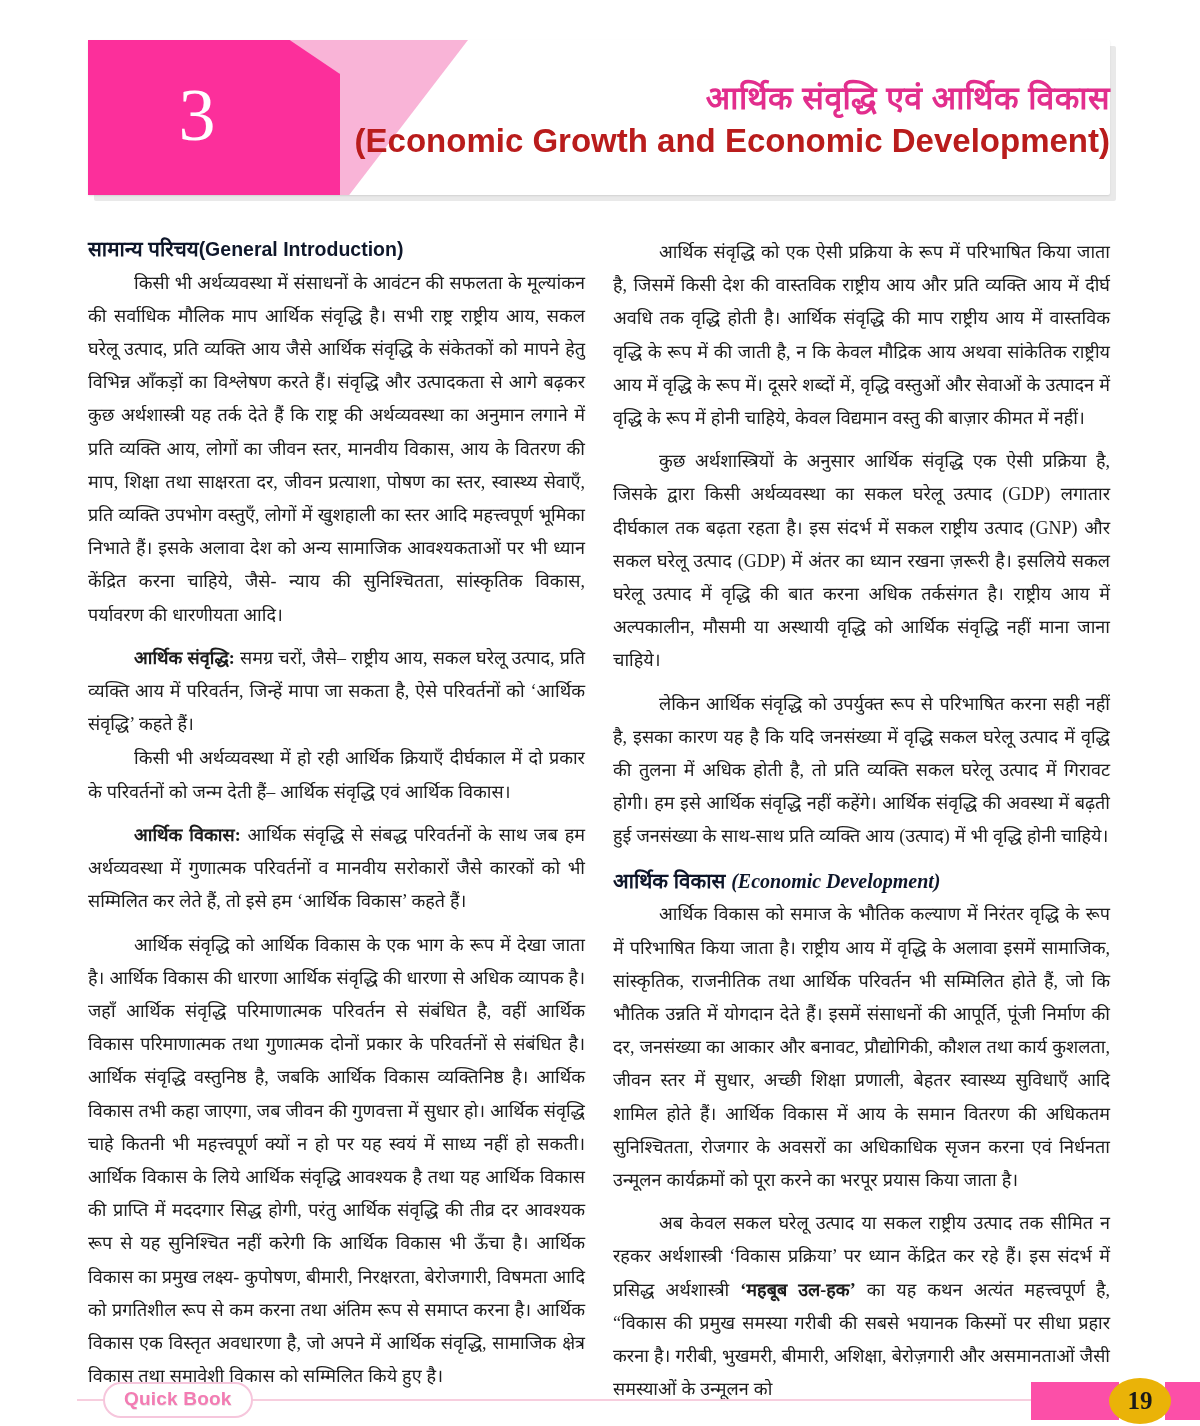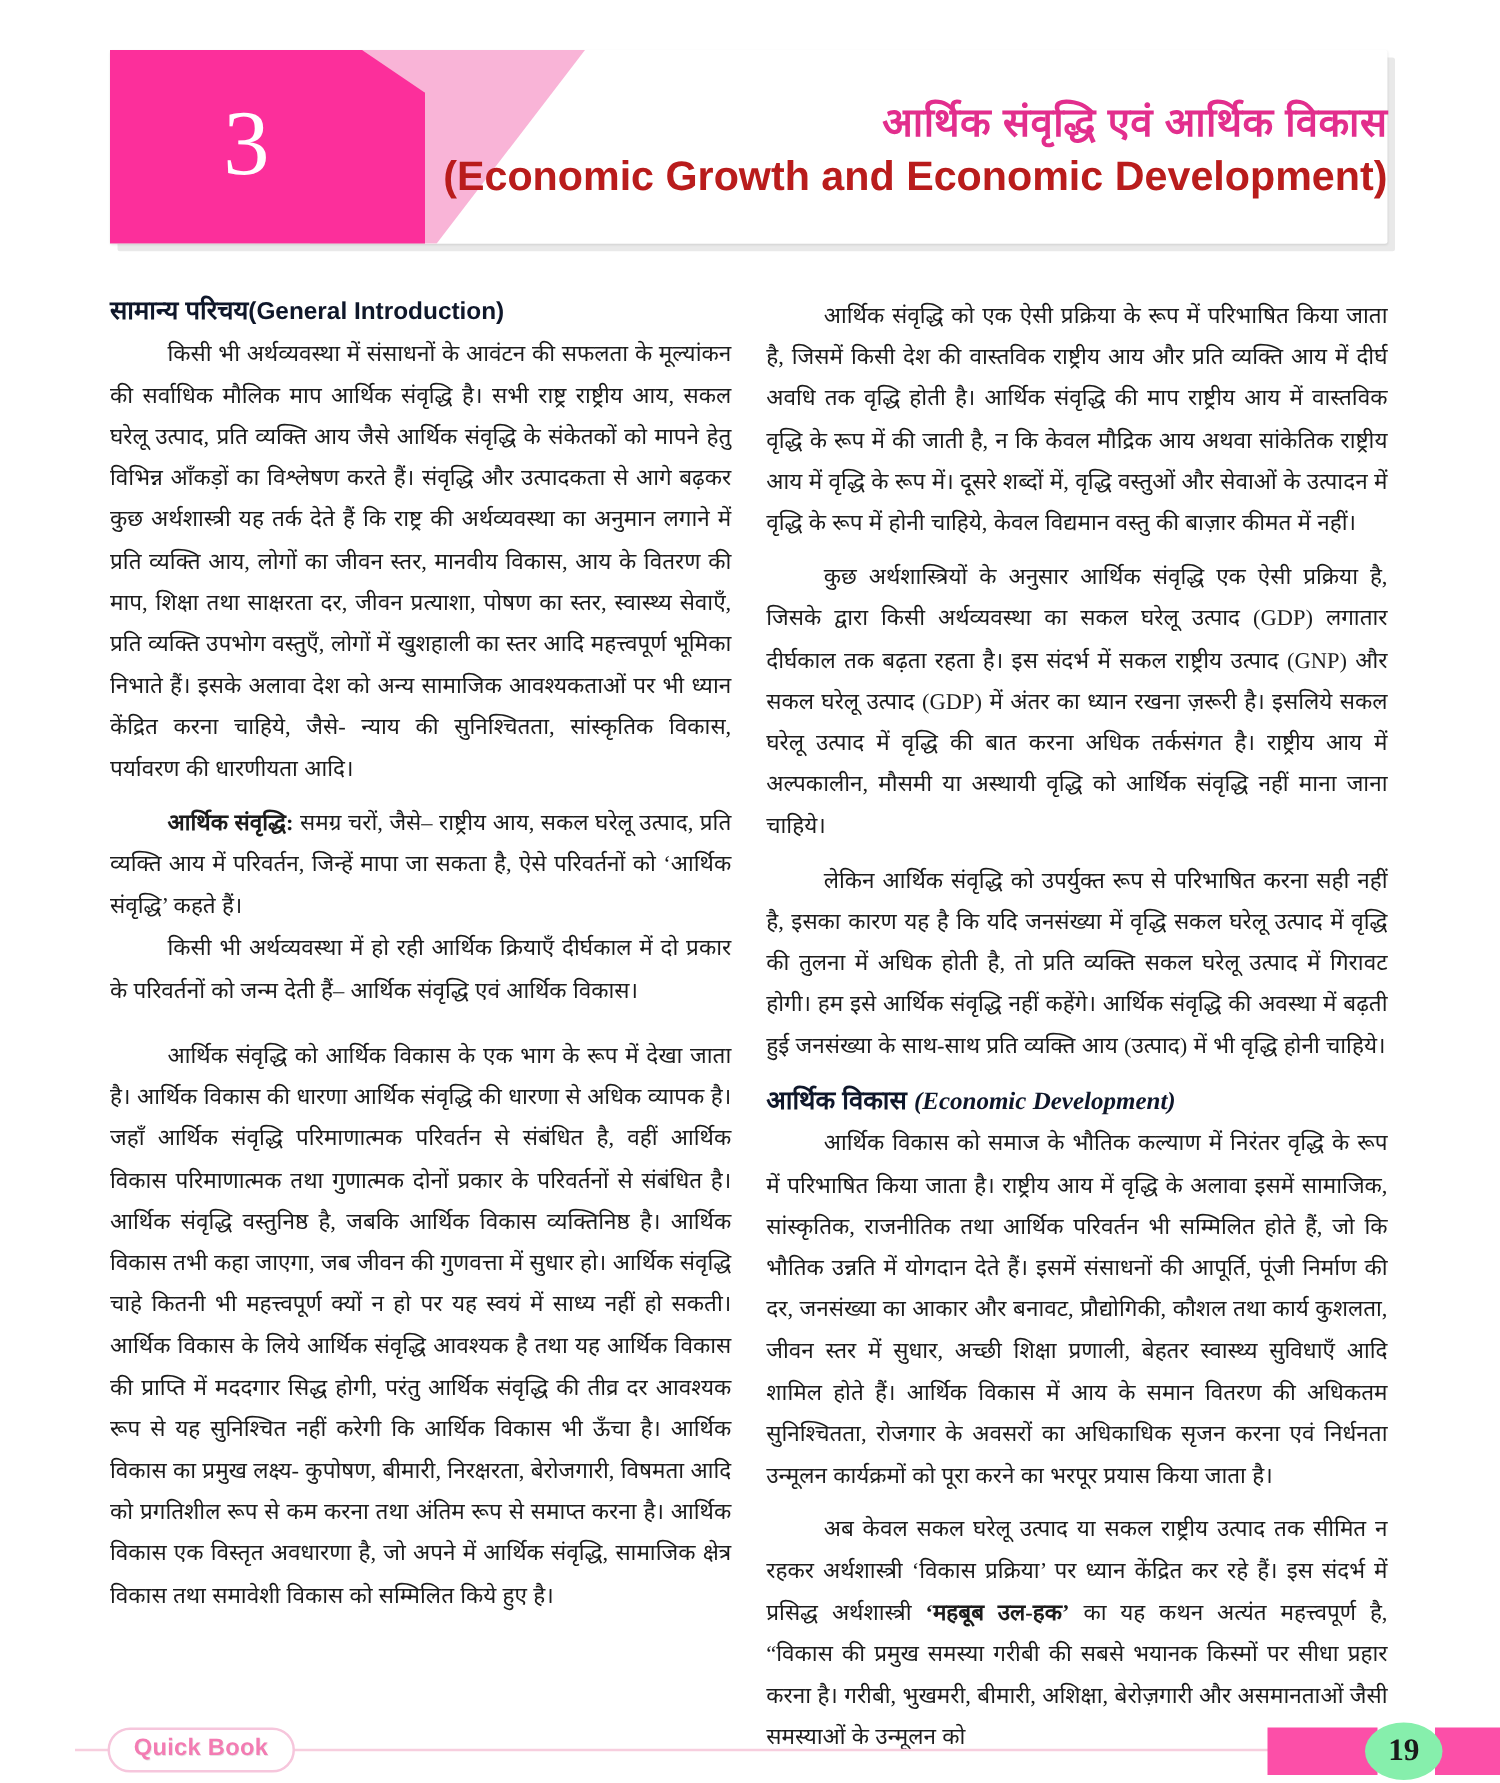--- a/index.html
+++ b/index.html
@@ -156,21 +156,21 @@
     font-family: "Liberation Serif", "DejaVu Serif", serif;
     word-spacing: 0.5px;
   }
   p.para b { font-weight: 700; }
   .spacer-sm { height: 9px; }
   .spacer-md { height: 13px; }
 
   
   .footer {
     position: absolute;
-    left: 0;
+    left: 17px;
     top: 1378px;
     width: 1068px;
     height: 48px;
   }
   .footer-rule {
     position: absolute;
     left: 60px;
     top: 21px;
     width: 1080px;
     height: 2px;
@@ -206,21 +206,21 @@
     width: 52px;
     height: 38px;
     background: #fc4fa8;
   }
   .footer-page {
     position: absolute;
     left: 1092px;
     top: 0px;
     width: 62px;
     height: 46px;
-    background: #86efac;
+    background: #eab308;
     border-radius: 50%;
     display: flex;
     align-items: center;
     justify-content: center;
     font-family: "Liberation Serif", serif;
     font-weight: 700;
     font-size: 25px;
     color: #1a1a1a;
   }
 </style>
@@ -247,20 +247,21 @@
     </h2>
 
     <p class="para">किसी भी अर्थव्यवस्था में संसाधनों के आवंटन की सफलता के मूल्यांकन की सर्वाधिक मौलिक माप आर्थिक संवृद्धि है। सभी राष्ट्र राष्ट्रीय आय, सकल घरेलू उत्पाद, प्रति व्यक्ति आय जैसे आर्थिक संवृद्धि के संकेतकों को मापने हेतु विभिन्न आँकड़ों का विश्लेषण करते हैं। संवृद्धि और उत्पादकता से आगे बढ़कर कुछ अर्थशास्त्री यह तर्क देते हैं कि राष्ट्र की अर्थव्यवस्था का अनुमान लगाने में प्रति व्यक्ति आय, लोगों का जीवन स्तर, मानवीय विकास, आय के वितरण की माप, शिक्षा तथा साक्षरता दर, जीवन प्रत्याशा, पोषण का स्तर, स्वास्थ्य सेवाएँ, प्रति व्यक्ति उपभोग वस्तुएँ, लोगों में खुशहाली का स्तर आदि महत्त्वपूर्ण भूमिका निभाते हैं। इसके अलावा देश को अन्य सामाजिक आवश्यकताओं पर भी ध्यान केंद्रित करना चाहिये, जैसे- न्याय की सुनिश्चितता, सांस्कृतिक विकास, पर्यावरण की धारणीयता आदि।</p>
     <div class="spacer-sm"></div>
     <p class="para"><b>आर्थिक संवृद्धि:</b><span> समग्र चरों, जैसे– राष्ट्रीय आय, सकल घरेलू उत्पाद, प्रति व्यक्ति आय में परिवर्तन, जिन्हें मापा जा सकता है, ऐसे परिवर्तनों को ‘आर्थिक संवृद्धि’ कहते हैं।</span></p>
 
     <p class="para">किसी भी अर्थव्यवस्था में हो रही आर्थिक क्रियाएँ दीर्घकाल में दो प्रकार के परिवर्तनों को जन्म देती हैं– आर्थिक संवृद्धि एवं आर्थिक विकास।</p>
 
     <div class="spacer-sm"></div>
 
+    <p class="para"><b>आर्थिक विकास:</b><span> आर्थिक संवृद्धि से संबद्ध परिवर्तनों के साथ जब हम अर्थव्यवस्था में गुणात्मक परिवर्तनों व मानवीय सरोकारों जैसे कारकों को भी सम्मिलित कर लेते हैं, तो इसे हम ‘आर्थिक विकास’ कहते हैं।</span></p>
 
     <div class="spacer-sm"></div>
 
     <p class="para">आर्थिक संवृद्धि को आर्थिक विकास के एक भाग के रूप में देखा जाता है। आर्थिक विकास की धारणा आर्थिक संवृद्धि की धारणा से अधिक व्यापक है। जहाँ आर्थिक संवृद्धि परिमाणात्मक परिवर्तन से संबंधित है, वहीं आर्थिक विकास परिमाणात्मक तथा गुणात्मक दोनों प्रकार के परिवर्तनों से संबंधित है। आर्थिक संवृद्धि वस्तुनिष्ठ है, जबकि आर्थिक विकास व्यक्तिनिष्ठ है। आर्थिक विकास तभी कहा जाएगा, जब जीवन की गुणवत्ता में सुधार हो। आर्थिक संवृद्धि चाहे कितनी भी महत्त्वपूर्ण क्यों न हो पर यह स्वयं में साध्य नहीं हो सकती। आर्थिक विकास के लिये आर्थिक संवृद्धि आवश्यक है तथा यह आर्थिक विकास की प्राप्ति में मददगार सिद्ध होगी, परंतु आर्थिक संवृद्धि की तीव्र दर आवश्यक रूप से यह सुनिश्चित नहीं करेगी कि आर्थिक विकास भी ऊँचा है। आर्थिक विकास का प्रमुख लक्ष्य- कुपोषण, बीमारी, निरक्षरता, बेरोजगारी, विषमता आदि को प्रगतिशील रूप से कम करना तथा अंतिम रूप से समाप्त करना है। आर्थिक विकास एक विस्तृत अवधारणा है, जो अपने में आर्थिक संवृद्धि, सामाजिक क्षेत्र विकास तथा समावेशी विकास को सम्मिलित किये हुए है।</p>
   </div>
 
   <div class="column col-right">
 
     <p class="para">आर्थिक संवृद्धि को एक ऐसी प्रक्रिया के रूप में परिभाषित किया जाता है, जिसमें किसी देश की वास्तविक राष्ट्रीय आय और प्रति व्यक्ति आय में दीर्घ अवधि तक वृद्धि होती है। आर्थिक संवृद्धि की माप राष्ट्रीय आय में वास्तविक वृद्धि के रूप में की जाती है, न कि केवल मौद्रिक आय अथवा सांकेतिक राष्ट्रीय आय में वृद्धि के रूप में। दूसरे शब्दों में, वृद्धि वस्तुओं और सेवाओं के उत्पादन में वृद्धि के रूप में होनी चाहिये, केवल विद्यमान वस्तु की बाज़ार कीमत में नहीं।</p>
     <div class="spacer-sm"></div>

